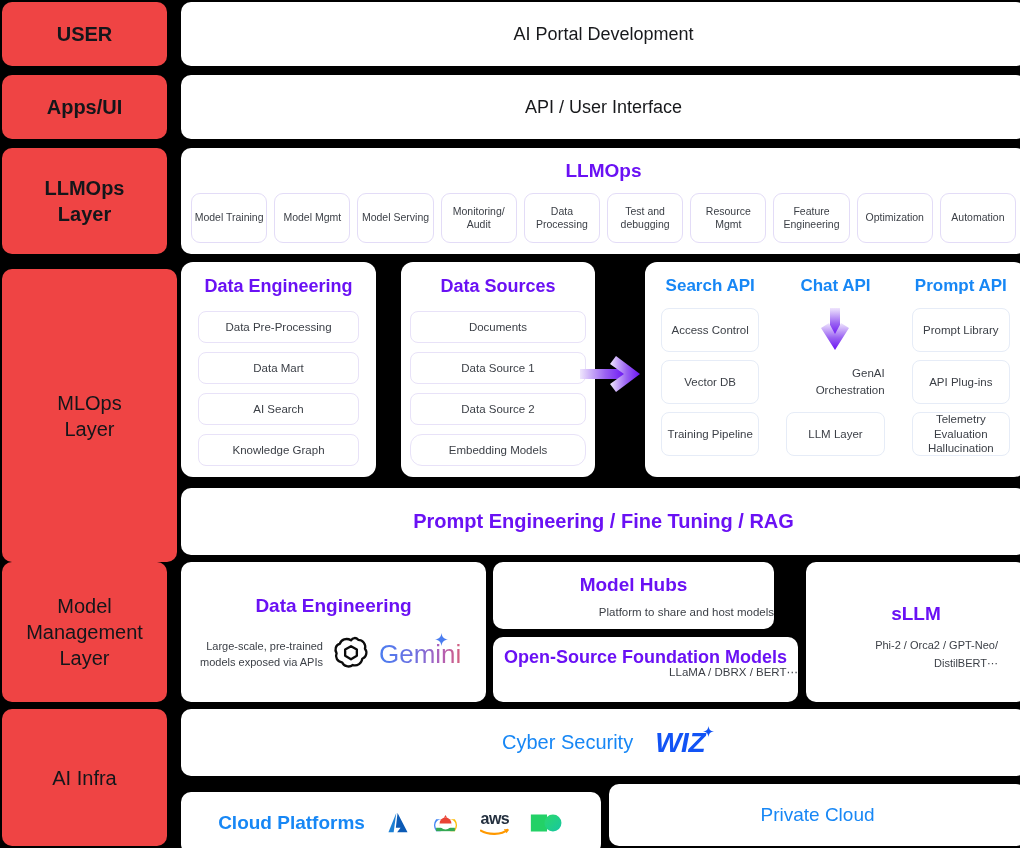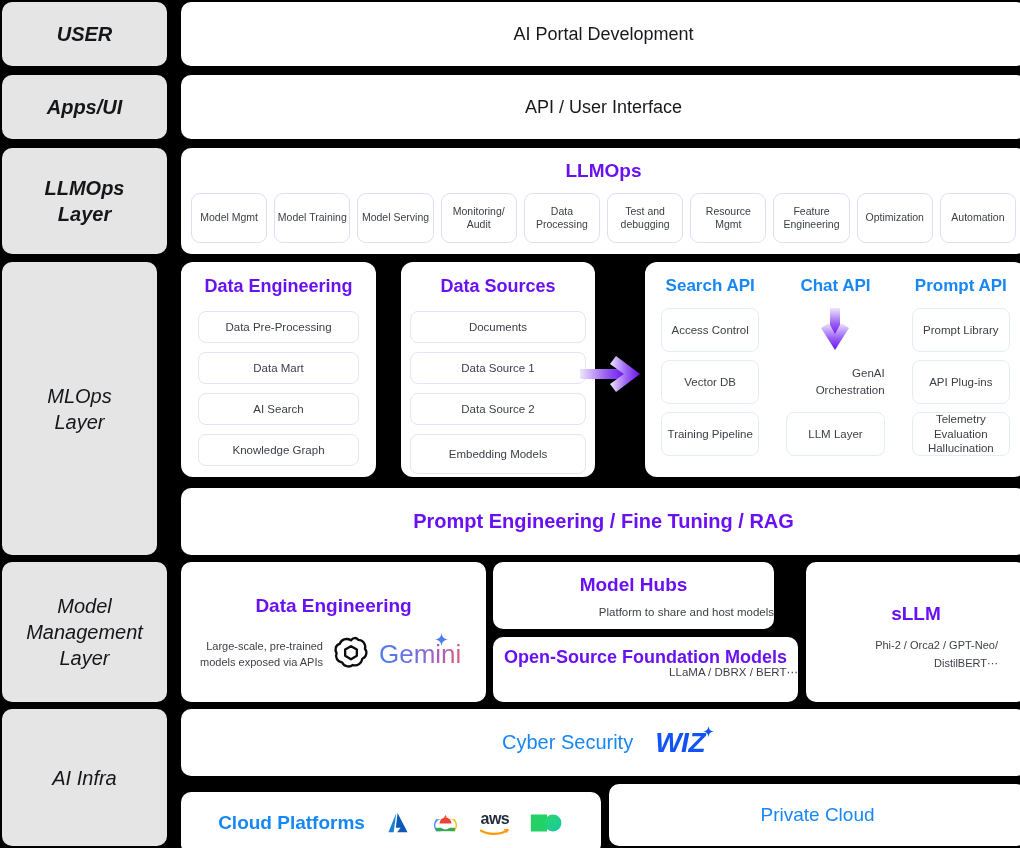--- a/index.html
+++ b/index.html
@@ -9,25 +9,24 @@
     overflow:hidden;
   }
   .stage{position:relative;width:1020px;height:848px;}
 
   
   .panel{
     position:absolute;background:#fff;border-radius:10px;
     box-sizing:border-box;
   }
   .side{
-    position:absolute;background:#e5e5e5;border-radius:10px;
+    position:absolute;background:#ef4444;border-radius:10px;
     display:flex;align-items:center;justify-content:center;
     text-align:center;color:#14161a;font-size:20px;line-height:1.3;
     box-sizing:border-box;
-    font-style:italic;
   }
 
   .center-text{
     position:absolute;left:0;right:0;text-align:center;
   }
 
   .row-title{font-size:18px;color:#18191c;}
   .purple{color:#6a11f4;}
   .blue{color:#1787f5;}
 
@@ -81,21 +80,21 @@
 
   <div class="side" style="left:2px;top:75px;width:165px;height:64px;font-weight:bold;">
     <span>Apps/UI</span>
   </div>
 
   <div class="side" style="left:2px;top:148px;width:165px;height:106px;font-weight:bold;white-space:pre-line;">
     <span>LLMOps
 Layer</span>
   </div>
 
-  <div class="side" style="left:2px;top:262px;width:155px;height:293px;font-weight:normal;white-space:pre-line;">
+  <div class="side" style="left:2px;top:269px;width:175px;height:293px;font-weight:normal;white-space:pre-line;">
     <span>MLOps
 Layer</span>
   </div>
 
   <div class="side" style="left:2px;top:562px;width:165px;height:140px;font-weight:normal;white-space:pre-line;">
     <span>Model
 Management
 Layer</span>
   </div>
 
@@ -107,22 +106,22 @@
     <span class="row-title">AI Portal Development</span>
   </div>
 
   <div class="panel flexcenter" style="left:181px;top:75px;width:845px;height:64px;">
     <span class="row-title">API / User Interface</span>
   </div>
 
   <div class="panel" style="left:181px;top:148px;width:845px;height:106px;">
     <div class="center-text purple" style="top:12px;font-size:19px;font-weight:bold;">LLMOps</div>
     <div class="chips" style="left:10px;right:10px;top:45px;height:50px;width:825px;">
+      <div class="chip">Model Training</div>
       <div class="chip">Model Mgmt</div>
-      <div class="chip">Model Training</div>
       <div class="chip">Model Serving</div>
       <div class="chip">Monitoring/ Audit</div>
       <div class="chip">Data Processing</div>
       <div class="chip">Test and debugging</div>
       <div class="chip">Resource Mgmt</div>
       <div class="chip">Feature Engineering</div>
       <div class="chip">Optimization</div>
       <div class="chip">Automation</div>
     </div>
   </div>
@@ -136,21 +135,21 @@
       <div class="item lav" style="height:32px;">Knowledge Graph</div>
     </div>
   </div>
 
   <div class="subcard" style="left:401px;top:262px;width:194px;height:215px;padding:14px 9px;">
     <h3 class="purple" style="margin-bottom:14px;">Data Sources</h3>
     <div class="col" style="width:100%;gap:9px;">
       <div class="item lav" style="height:32px;">Documents</div>
       <div class="item lav" style="height:32px;">Data Source 1</div>
       <div class="item lav" style="height:32px;">Data Source 2</div>
-      <div class="item lav" style="height:40px;">Embedding Models</div>
+      <div class="item lav" style="height:32px;border-radius:12px;">Embedding Models</div>
     </div>
   </div>
 
   <div class="arrow-box" style="left:580px;top:352px;width:62px;height:44px;">
     <svg viewBox="0 0 62 44" width="62" height="44" aria-hidden="true">
       <defs>
         <linearGradient id="agrad" x1="0" y1="0" x2="1" y2="0">
           <stop offset="0%" stop-color="#efe6fd"></stop>
           <stop offset="55%" stop-color="#9a62f2"></stop>
           <stop offset="100%" stop-color="#6a11f4"></stop>

